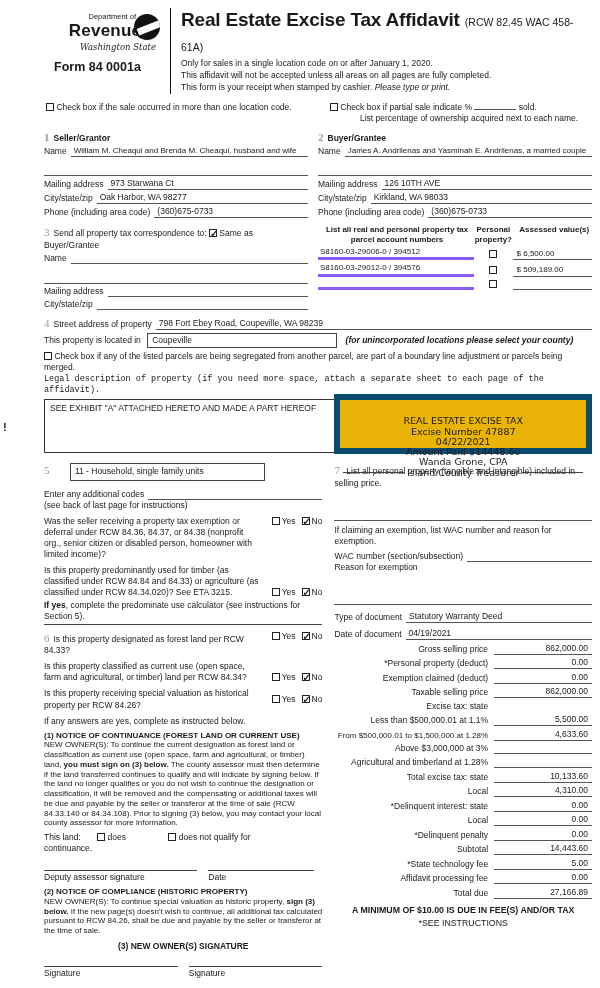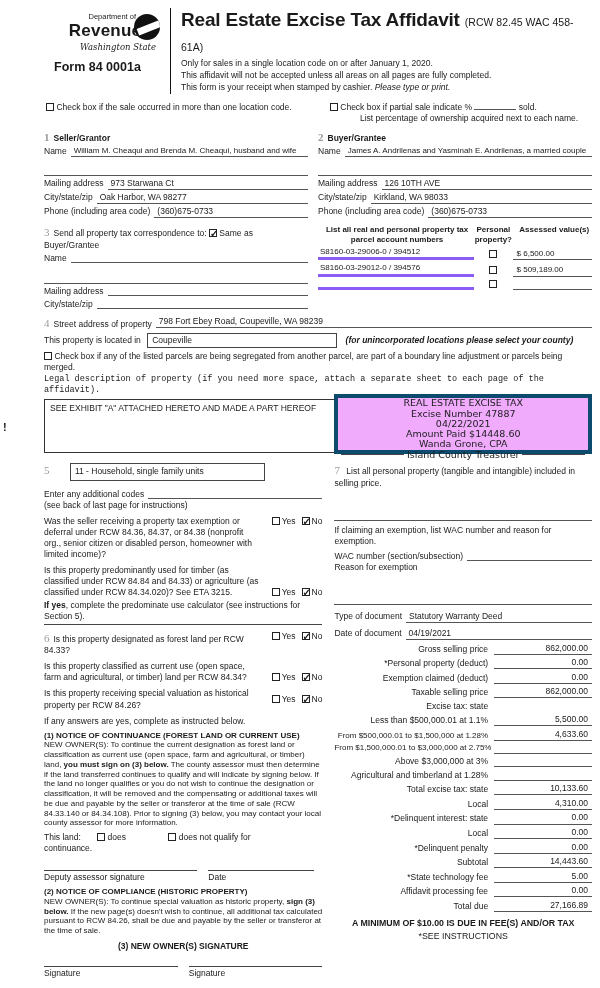--- a/index.html
+++ b/index.html
@@ -5,21 +5,21 @@
   * { margin:0; padding:0; box-sizing:border-box; }
   html,body { background:#fff; }
   body {
     width:600px; height:988px; overflow:hidden; position:relative;
     font-family:"Liberation Sans", sans-serif; font-size:8.5px; color:#1a1a1a;
     padding:8px 8px 0 44px; line-height:1.3;
   }
   .bold { font-weight:bold; }
   .it { font-style:italic; }
   .secnum { color:#9a9a9a; font-family:"Liberation Serif", serif; font-size:11px; margin-right:4px; }
-  .row { display:flex; align-items:flex-start; margin-top:2px; }
+  .row { display:flex; align-items:flex-end; margin-top:2px; }
   .lbl { white-space:nowrap; margin-right:4px; }
   .fill { flex:1; border-bottom:1px solid #555; min-height:10px; padding:0 3px; white-space:nowrap; }
   .cb { display:inline-block; width:8px; height:8px; border:1px solid #222; background:#fff;
         vertical-align:-1px; position:relative; flex:none; }
   .cb.checked::after { content:"✓"; position:absolute; left:0px; top:-3px; font-size:10px; font-weight:bold; }
   .yn { white-space:nowrap; margin-left:6px; }
   .yn .cb { margin:0 2px 0 6px; }
   
   .header { display:flex; align-items:stretch; }
   .logoblock { width:118px; flex:none; text-align:center; padding-top:4px; }
@@ -50,23 +50,23 @@
   .phead { display:flex; font-weight:bold; text-align:center; line-height:1.15; }
   .prow { display:flex; align-items:flex-end; margin-top:3px; }
   .pc1 { width:57%; border-bottom:3px solid #8b5cf6; min-height:10px; padding-left:2px; }
   .pc2 { width:14%; text-align:center; }
   .pc3 { width:29%; border-bottom:1px solid #555; min-height:10px; padding-left:4px; }
   .phead .pc1,.phead .pc3 { border-bottom:none; }
   
   .locbox { display:inline-block; width:190px; border:1px solid #444; padding:1px 4px; margin:0 6px 0 4px; }
   .legalwrap { position:relative; margin-top:3px; height:58px; }
   .legalbox { position:absolute; left:0; top:0; width:70%; height:54px; border:1px solid #333; padding:3px 5px; }
-  .stamp { position:absolute; right:0; top:-5px; width:47%; height:60px; border:4px solid #0c4a6e;
-           background:#f0abfc; text-align:center; font-family:"DejaVu Sans", sans-serif;
-           font-size:9.5px; line-height:1.08; padding-top:0; color:#1c1c1c; }
+  .stamp { position:absolute; right:0; top:-5px; width:47%; height:60px; border:6px solid #0c4a6e;
+           background:#eab308; text-align:center; font-family:"DejaVu Sans", sans-serif;
+           font-size:9.5px; line-height:1.08; padding-top:16px; color:#1c1c1c; }
   .stamp .lastline { display:flex; align-items:center; margin-top:0px; }
   .stamp .dashrule { flex:1; border-top:1px solid #444; margin:0 3px; }
   
   .main { display:flex; margin-top:6px; }
   .mL { width:53%; padding-right:12px; }
   .mR { width:47%; }
   .codebox { display:inline-block; width:195px; border:1px solid #444; padding:2px 4px; margin-left:14px; }
   .q { display:flex; margin-top:5px; }
   .q .qt { flex:1; }
   .sep { border-bottom:1px solid #444; margin-top:2px; }
@@ -365,24 +365,20 @@
         </div>
       <div class="taxrow">
           <span class="taxlbl">Less than $500,000.01 at 1.1%</span>
           <span class="taxval">5,500.00</span>
         </div>
       <div class="taxrow">
           <span class="taxlbl" style="font-size:8px;">From $500,000.01 to $1,500,000 at 1.28%</span>
           <span class="taxval">4,633.60</span>
         </div>
       <div class="taxrow">
-          <span class="taxlbl" style="font-size:8px;">From $1,500,000.01 to $3,000,000 at 2.75%</span>
-          <span class="taxval"></span>
-        </div>
-      <div class="taxrow">
           <span class="taxlbl">Above $3,000,000 at 3%</span>
           <span class="taxval"></span>
         </div>
       <div class="taxrow">
           <span class="taxlbl">Agricultural and timberland at 1.28%</span>
           <span class="taxval"></span>
         </div>
       <div class="taxrow">
           <span class="taxlbl">Total excise tax: state</span>
           <span class="taxval">10,133.60</span>

